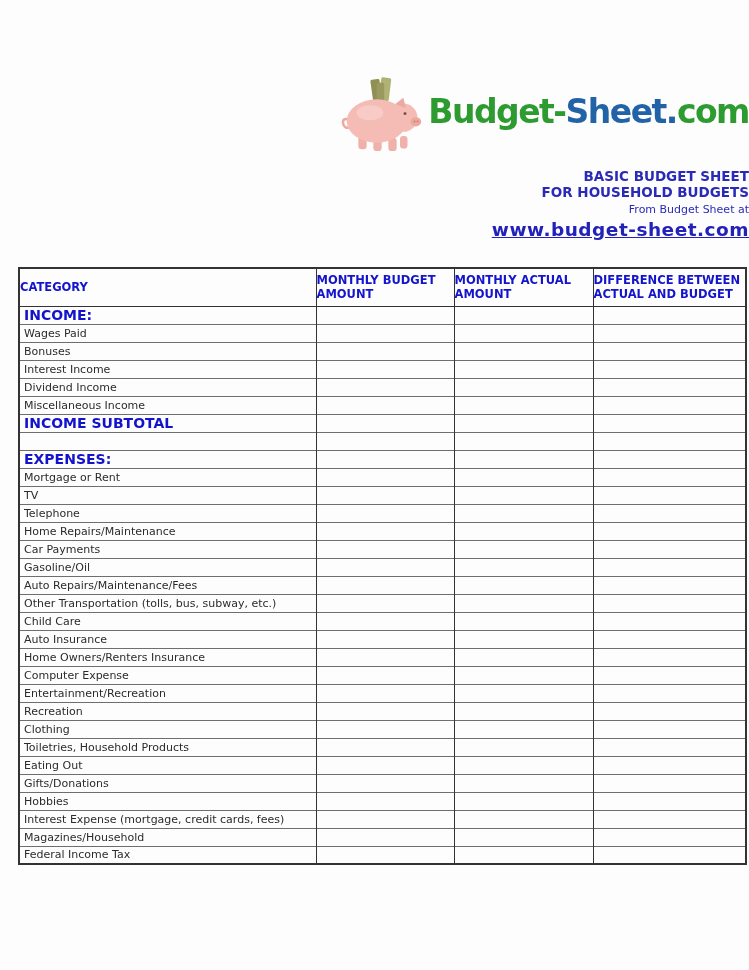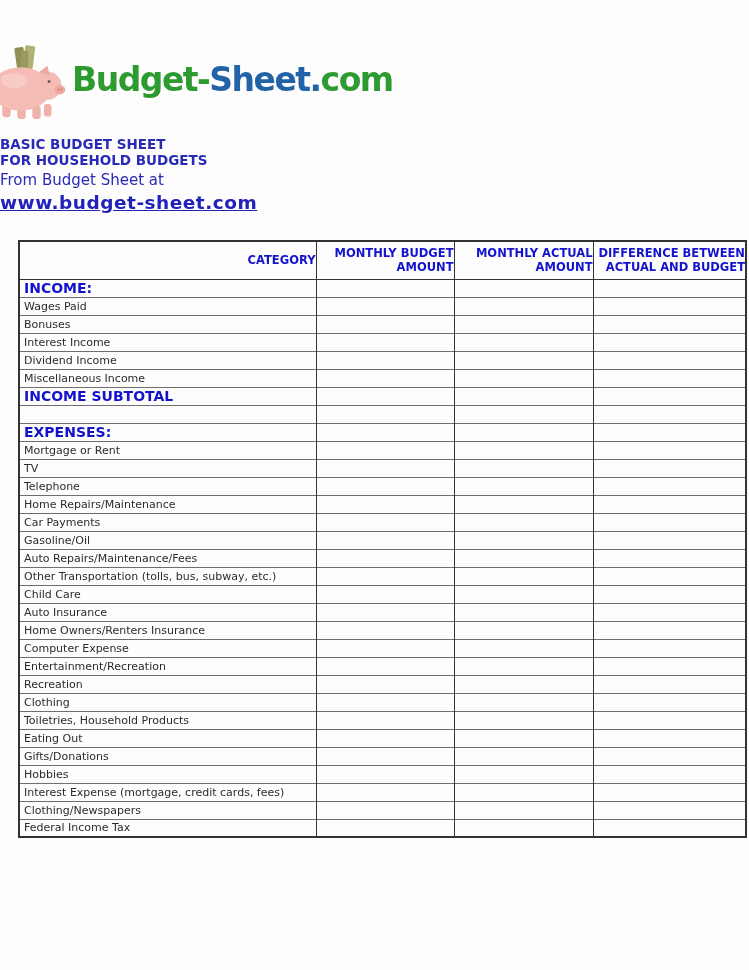--- a/index.html
+++ b/index.html
@@ -6,38 +6,38 @@
   html,body { background:#fdfdfd; }
   body {
     width:749px; height:970px;
     font-family:"DejaVu Sans","Liberation Sans",sans-serif;
     color:#2b2b2b;
     overflow:hidden;
   }
   .page { width:749px; height:970px; position:relative; }
 
   
-  .header { padding-top:44px; text-align:left; }
+  .header { padding-top:76px; text-align:right; }
   .logo-row {
     display:inline-flex; align-items:flex-start; justify-content:center;
     margin-left:-18px;
   }
   .pig-wrap { width:84px; height:80px; display:inline-block; }
   .logo-text {
     font-size:33px; font-weight:bold; letter-spacing:-1.5px;
     margin-top:16px; margin-left:6px; white-space:nowrap;
   }
   .lg-green { color:#2e9b30; }
   .lg-blue  { color:#2263a8; }
 
   .title1, .title2 {
     color:#2a2ab8; font-weight:bold; font-size:13.5px; line-height:16px;
   }
   .title1 { margin-top:8px; }
-  .subtitle { color:#2a2ab8; font-size:15px; margin-top:3px; }
+  .subtitle { color:#2a2ab8; font-size:11px; margin-top:3px; }
   .url-line { margin-top:3px; }
   .url {
     color:#2222bb; font-weight:bold; font-size:18.5px;
     text-decoration:underline; letter-spacing:0.5px; cursor:pointer;
   }
 
   
   table.budget {
     margin:27px 0 0 18px;
     width:727px;
@@ -47,21 +47,21 @@
   }
   table.budget th, table.budget td {
     border-left:1px solid #333;
     border-right:1px solid #333;
     border-top:1px solid #6e6e6e;
     overflow:hidden; white-space:nowrap;
   }
   table.budget thead th {
     height:38px;
     color:#1414cc; font-size:11.5px; font-weight:bold;
-    text-align:right; vertical-align:middle; line-height:14px;
+    text-align:left; vertical-align:middle; line-height:14px;
     border-top:none;
     border-bottom:1px solid #333;
   }
   table.budget td { height:18px; font-size:11px; vertical-align:middle; }
   td.cat-cell { padding-left:4px; color:#2b2b2b; }
   tr.section-row td.cat-cell { color:#1313cd; font-weight:bold; font-size:14px; }
 </style>
 </head>
 <body>
 
@@ -304,21 +304,21 @@
       <td class="amt-cell"></td>
       <td class="amt-cell"></td>
     </tr>
         <tr>
       <td class="cat-cell">Interest Expense (mortgage, credit cards, fees)</td>
       <td class="amt-cell"></td>
       <td class="amt-cell"></td>
       <td class="amt-cell"></td>
     </tr>
         <tr>
-      <td class="cat-cell">Clothing/Newspapers</td>
+      <td class="cat-cell">Magazines/Household</td>
       <td class="amt-cell"></td>
       <td class="amt-cell"></td>
       <td class="amt-cell"></td>
     </tr>
         <tr>
       <td class="cat-cell">Federal Income Tax</td>
       <td class="amt-cell"></td>
       <td class="amt-cell"></td>
       <td class="amt-cell"></td>
     </tr>

